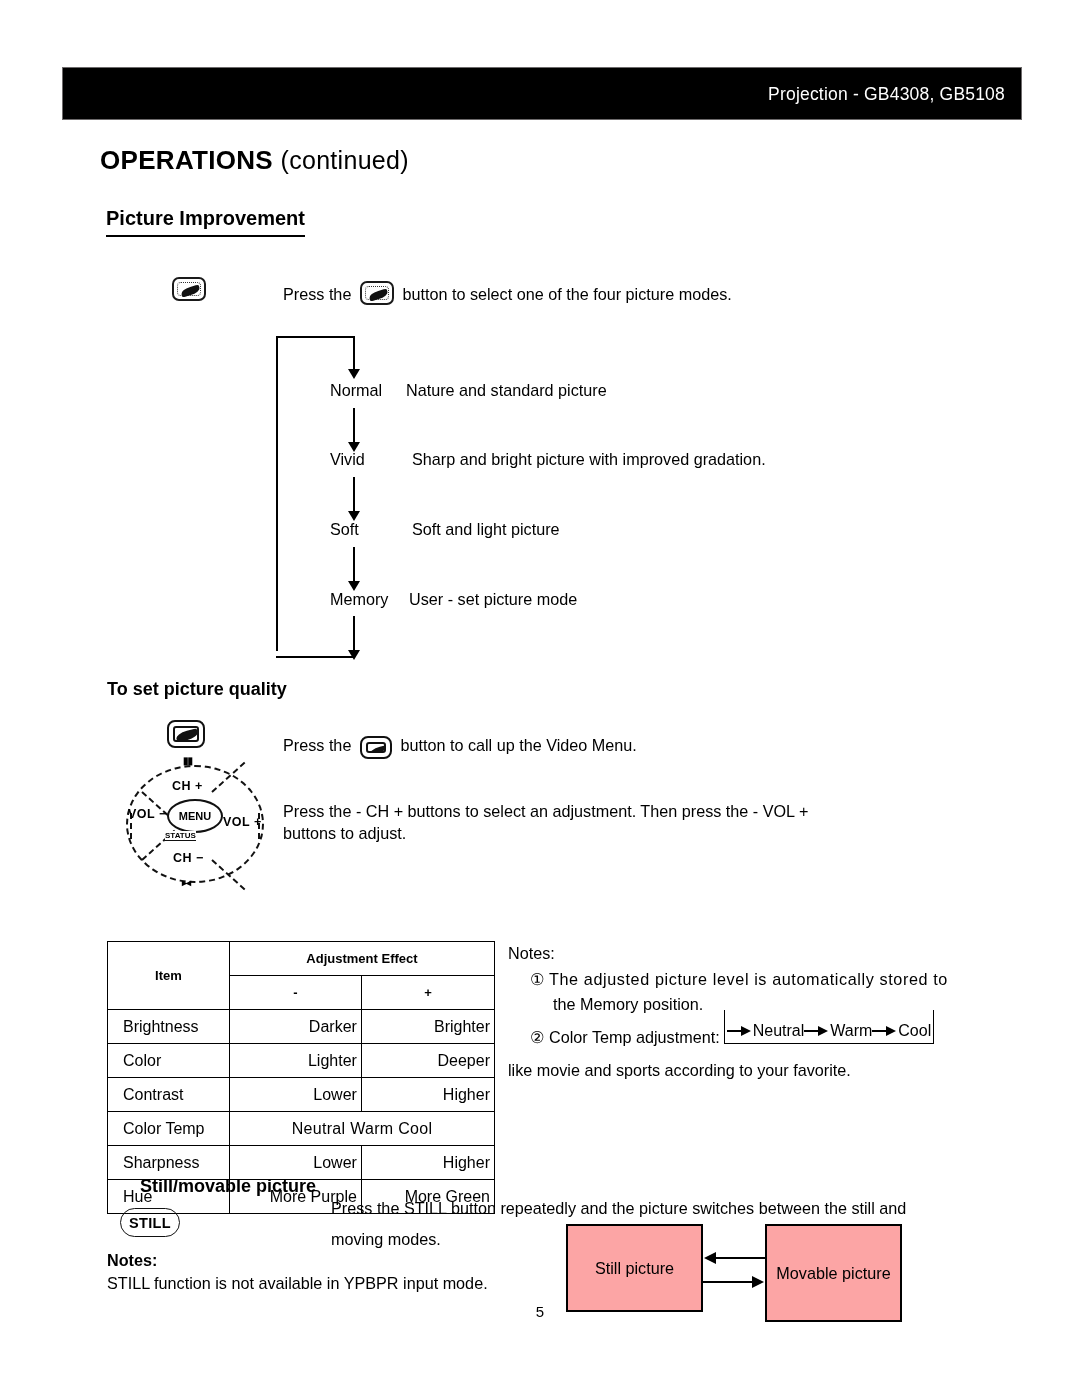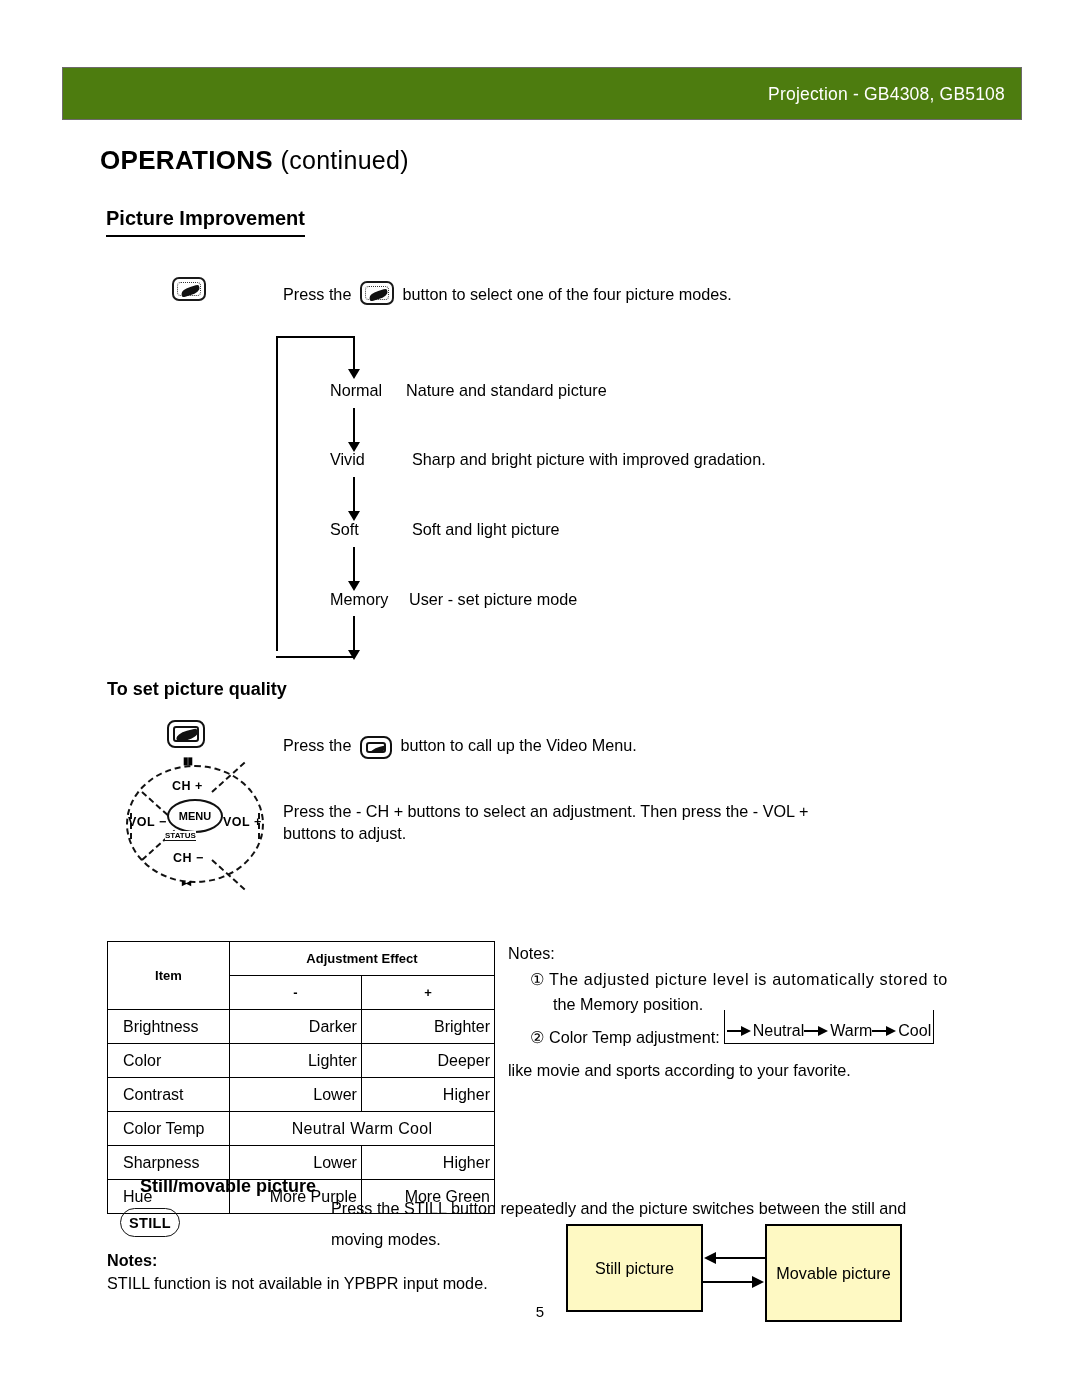--- a/index.html
+++ b/index.html
@@ -21,21 +21,21 @@
     inset: 0;
   }
 
   
   .header-bar {
     position: absolute;
     left: 62px;
     top: 67px;
     width: 960px;
     height: 53px;
-    background: #4d7c0f;
+    background: #000000;
     border: 1px solid #6d6a6b;
     box-sizing: border-box;
   }
   .header-title {
     position: absolute;
     right: 16px;
     top: 50%;
     transform: translateY(-50%);
     color: #ffffff;
     font-size: 17.5px;
@@ -178,21 +178,21 @@
   }
   .dpad-label {
     position: absolute;
     font-size: 12.5px;
     font-weight: bold;
     letter-spacing: .5px;
     z-index: 2;
   }
   .lbl-chup { left: 52px; top: 24px; }
   .lbl-chdn { left: 53px; top: 96px; }
-  .lbl-volm { left: 8px;  top: 60px; }
+  .lbl-volm { left: 8px;  top: 52px; }
   .lbl-volp { left: 103px; top: 60px; }
   .lbl-status {
     left: 45px; top: 76px;
     font-size: 8px;
     font-weight: bold;
     letter-spacing: 0px;
     border-bottom: 1.5px solid #111;
     padding-bottom: 0px;
     z-index: 4;
     background: #fff;
@@ -367,21 +367,21 @@
   }
 
   .box {
     position: absolute;
     border: 2.2px solid #000;
     box-sizing: border-box;
     display: flex;
     align-items: center;
     justify-content: center;
     font-size: 16.2px;
-    background: #fef9c3;
+    background: #fca5a5;
   }
   .box-still { left: 566px; top: 1224px; width: 137px; height: 88px; }
   .box-move  { left: 765px; top: 1224px; width: 137px; height: 98px; }
 
   .arrow-h {
     position: absolute;
     height: 2.4px;
     background: #000;
   }
   .arrow-h.left::before {

